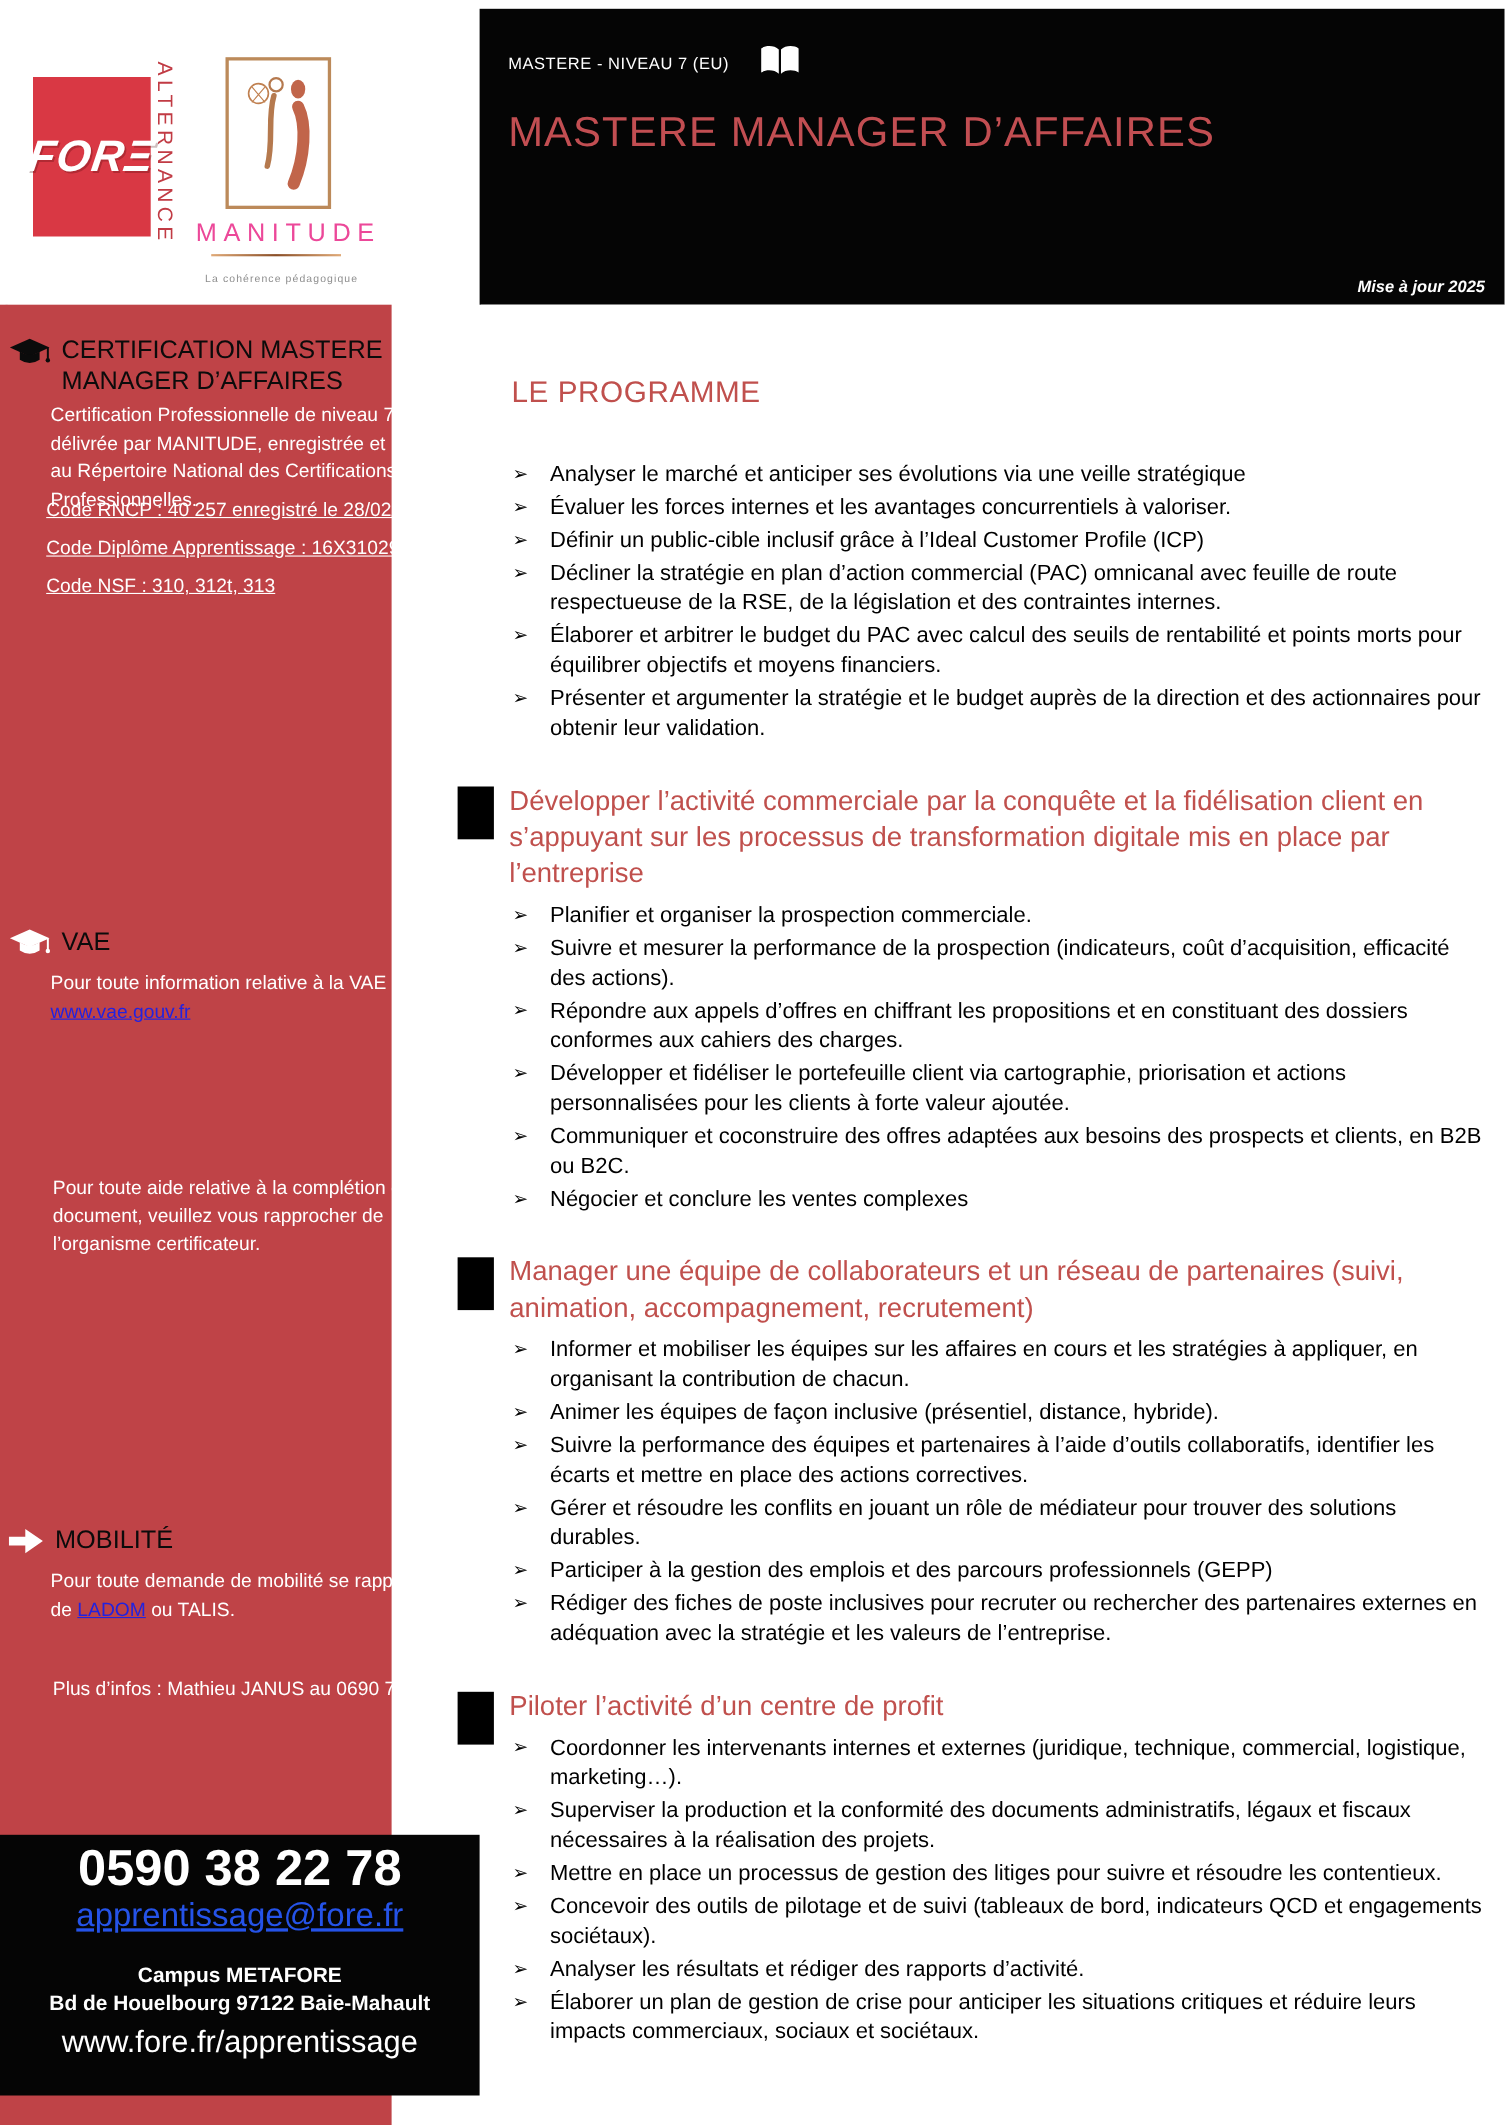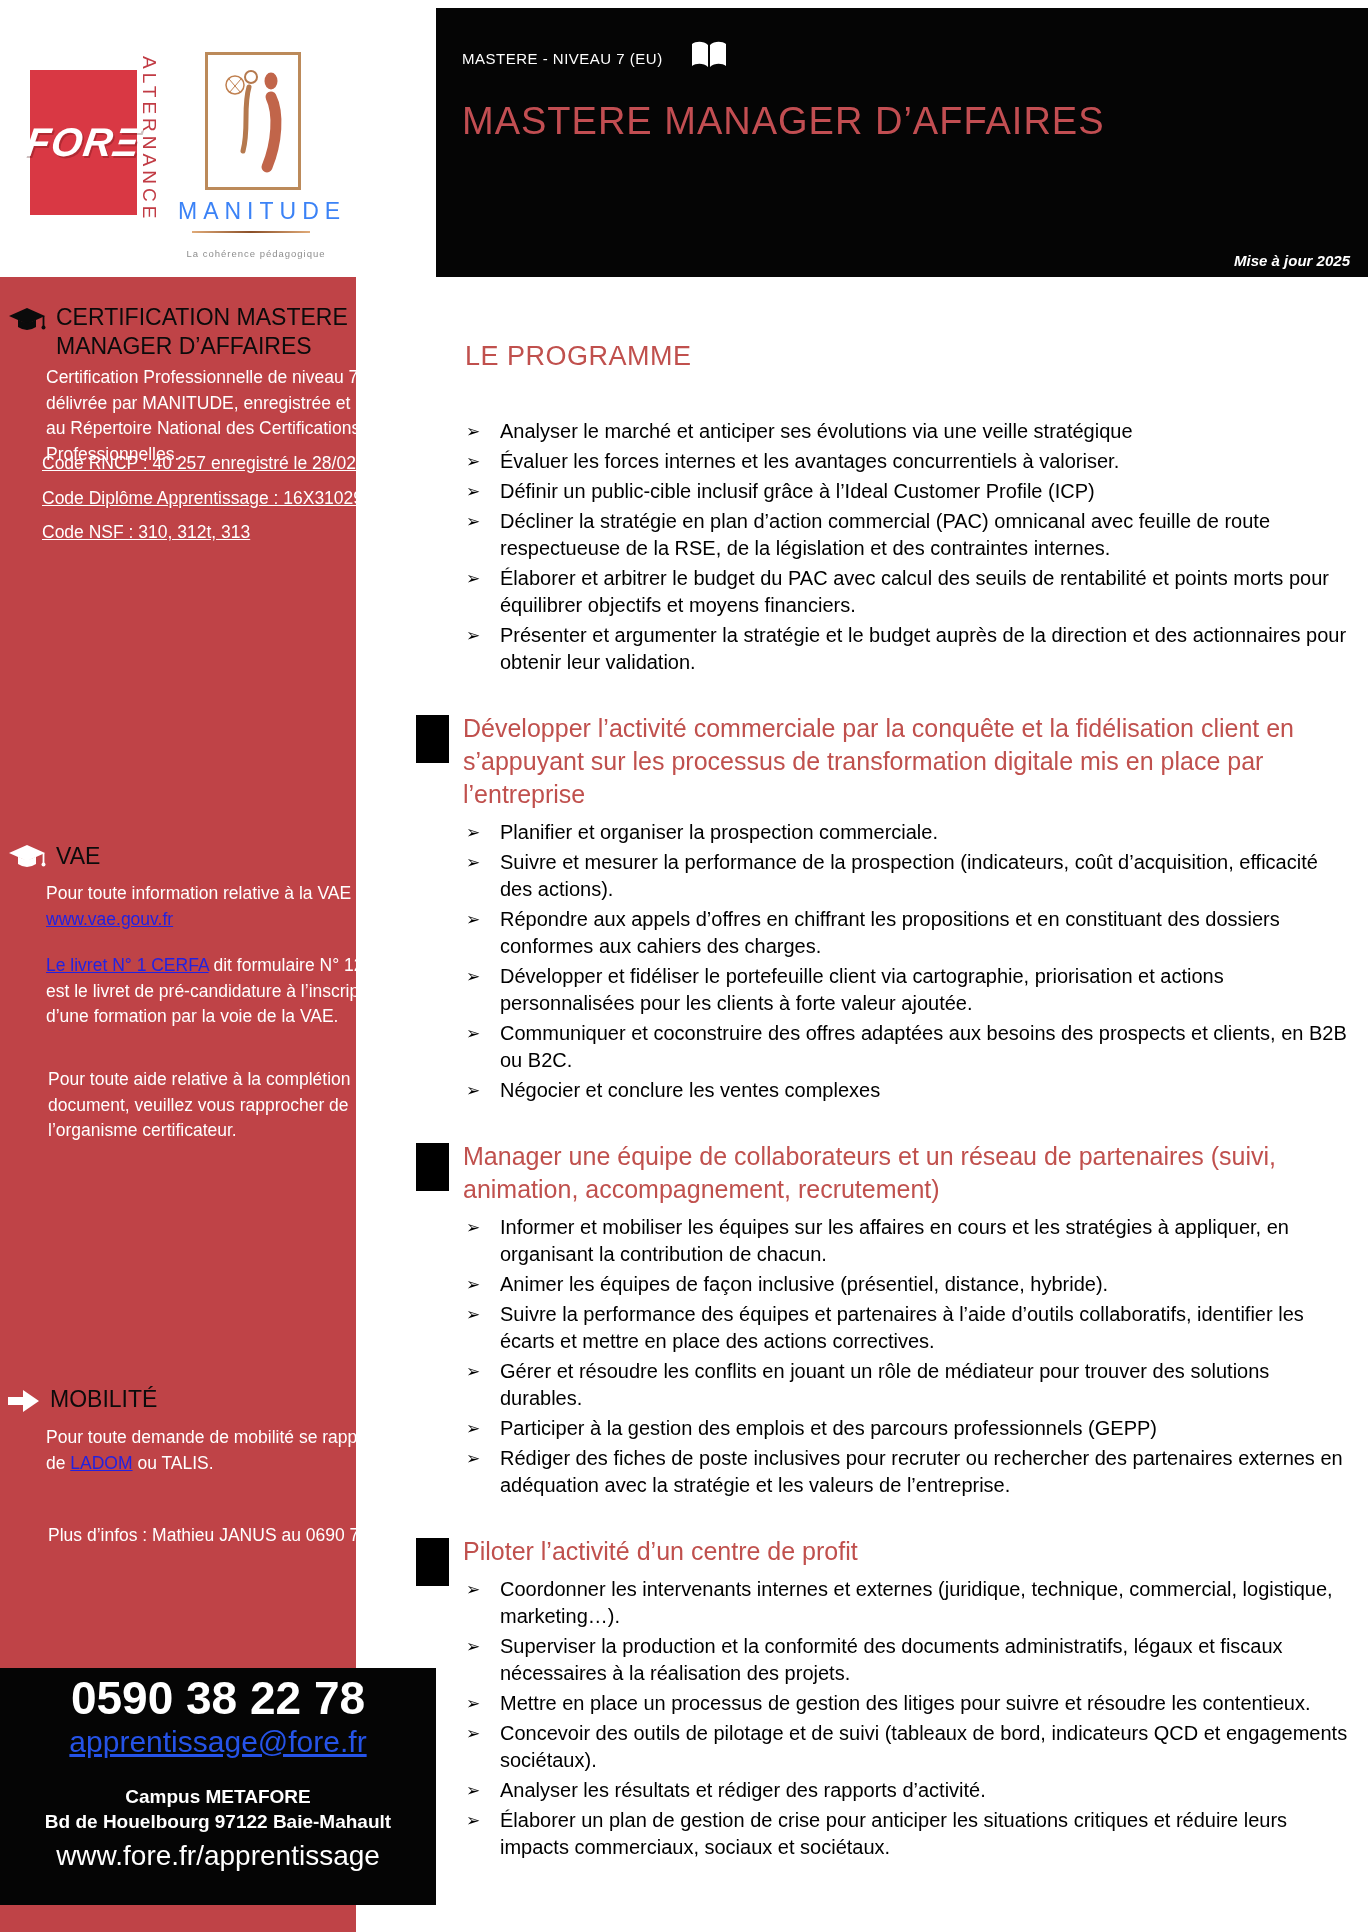--- a/index.html
+++ b/index.html
@@ -11,21 +11,21 @@
   
   .logo-area{position:absolute;left:0;top:0;width:436px;height:277px;background:#fff;}
   .fore-box{position:absolute;left:30px;top:70px;width:107px;height:145px;background:#D93844;
             display:flex;align-items:center;justify-content:center;}
   .fore-text{color:#fff;font-weight:800;font-style:italic;font-size:40px;letter-spacing:1px;
              transform:skewX(-8deg);text-shadow:2px 2px 0 rgba(60,0,0,.25);}
   .alternance{position:absolute;left:138px;top:56px;height:160px;color:#C13B44;font-size:19px;
               letter-spacing:4px;font-weight:500;writing-mode:vertical-rl;}
   .manitude-box{position:absolute;left:205px;top:52px;width:96px;height:138px;border:3px solid #BC8A5A;
                 box-sizing:border-box;display:flex;align-items:center;justify-content:center;background:#fff;}
-  .manitude-word{position:absolute;left:178px;top:198px;width:156px;text-align:center;color:#3b82f6;
+  .manitude-word{position:absolute;left:178px;top:198px;width:156px;text-align:center;color:#ec4899;
                  font-size:23px;letter-spacing:6px;font-weight:500;}
   .tagline-line{position:absolute;left:192px;top:231px;width:118px;height:2px;
                 background:linear-gradient(to right,#e0aa78,#8a4f28,#e0aa78);}
   .manitude-tagline{position:absolute;left:178px;top:248px;width:156px;text-align:center;color:#8d8d8d;
                     font-size:9.5px;letter-spacing:1px;}
 
   
   .header{position:absolute;left:436px;top:8px;width:932px;height:269px;background:#050505;}
   .header-level-row{position:absolute;left:26px;top:32px;display:flex;align-items:center;gap:26px;}
   .header-level{color:#ffffff;font-size:15px;letter-spacing:.5px;}
@@ -134,23 +134,20 @@
           <rect x="34.6" y="9" width="1.8" height="10" fill="#fff"></rect>
           <circle cx="35.5" cy="20.5" r="2" fill="#fff"></circle>
         </svg>
       </span>
       <div class="side-title">VAE</div>
     </div>
     <div class="side-para" style="left:46px;top:604px;width:382px;">
       <span>Pour toute information relative à la VAE :</span><br>
       <span class="side-link">www.vae.gouv.fr</span>
     </div>
-    <div class="side-para" style="left:46px;top:676px;width:384px;">
-      <span class="side-link">Le livret N° 1 CERFA</span><span> dit formulaire N° 12818*02 est le livret de pré-candidature à l’inscription d’une formation par la voie de la VAE.</span>
-    </div>
     <div class="side-para" style="left:48px;top:790px;width:370px;">Pour toute aide relative à la complétion de ce document, veuillez vous rapprocher de l’organisme certificateur.</div>
 
     <div class="side-sec-head" style="top:1108px;">
       <span class="icon" style="margin-top:3px;">
         <svg width="32" height="26" viewBox="0 0 32 26">
           <path d="M0 9 L15 9 L15 2 L31 13 L15 24 L15 17 L0 17 Z" fill="#fff"></path>
         </svg>
       </span>
       <div class="side-title">MOBILITÉ</div>
     </div>

